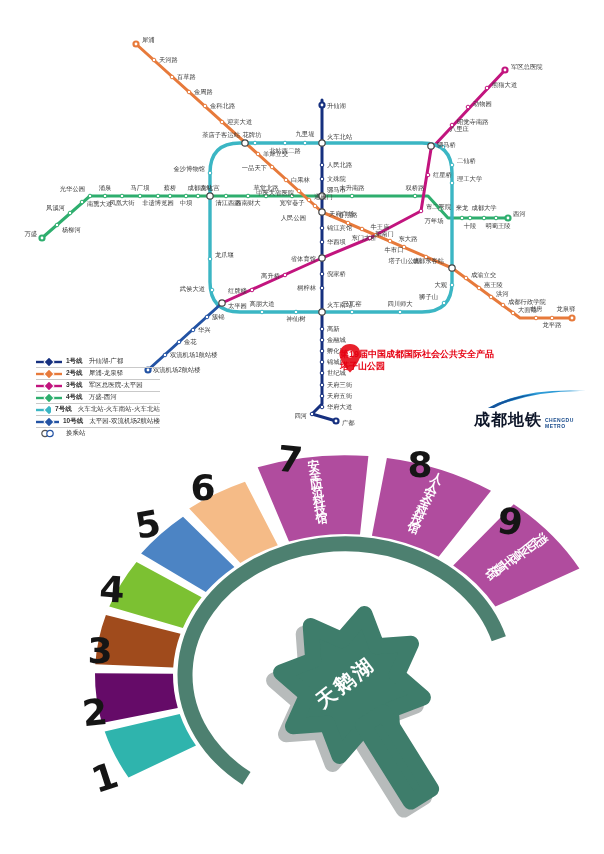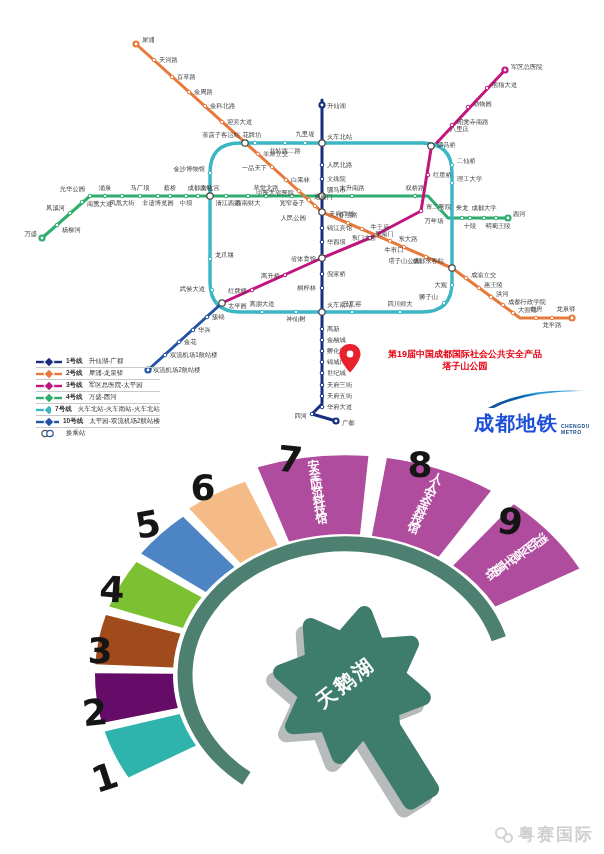--- a/index.html
+++ b/index.html
@@ -9,26 +9,26 @@
   .venue-section{position:absolute;left:0;top:445px;width:604px;height:409px;background:#fff;}
   svg{display:block;}
   
   .legend{position:absolute;left:36px;top:356px;width:124px;}
   .legend-row{display:flex;align-items:center;gap:4px;height:11px;
               border-bottom:1px solid #c9c9c9;}
   .legend-row:last-child{border-bottom:none;}
   .legend-row .txt{font-size:6.5px;color:#333;white-space:nowrap;}
   .legend-row .ln{font-weight:bold;margin-right:2px;}
   
-  .expo-note{position:absolute;left:340px;top:349px;width:166px;text-align:center;
-             font-weight:bold;font-size:9px;line-height:11.5px;margin-left:42px;}
+  .expo-note{position:absolute;left:340px;top:349px;width:166px;
+             font-weight:bold;font-size:9px;line-height:11.5px;}
   
   .metro-logo{position:absolute;left:474px;top:386px;width:124px;height:52px;}
   .metro-logo .row{display:flex;align-items:flex-end;gap:3px;margin-top:-2px;}
-  .logo-cn{font-size:20px;font-weight:bold;color:#1d4ed8;letter-spacing:1px;}
+  .logo-cn{font-size:16px;font-weight:bold;color:#0f172a;letter-spacing:1px;}
   .logo-en{display:flex;flex-direction:column;font-size:5px;font-weight:bold;
            color:#174a8b;line-height:6px;letter-spacing:.5px;padding-bottom:2px;}
   
   .watermark{position:absolute;right:10px;bottom:8px;display:flex;align-items:center;gap:4px;}
   .watermark .wm-text{font-size:17px;font-weight:bold;color:#cfcfcf;letter-spacing:2px;}
 </style>
 </head>
 <body>
 
 <div class="metro-section">
@@ -388,20 +388,13 @@
       <g transform="translate(-7,8)">
         <path d="M364.5,169.1 L376.7,201.2 L411.0,198.7 L396.9,230.0 L422.9,252.5 L390.8,264.7 L393.3,299.0 L362.0,284.9 L339.5,310.9 L327.3,278.8 L293.0,281.3 L307.1,250.0 L281.1,227.5 L313.2,215.3 L310.7,181.0 L342.0,195.1 Z" fill="#B7BBBB" stroke="#B7BBBB" stroke-width="16" stroke-linejoin="round"></path>
         <path d="M383.4,267.6 L363.0,280.3 L410.7,356.6 L431.1,343.9 Z" fill="#B7BBBB" stroke="#B7BBBB" stroke-width="16" stroke-linejoin="round"></path>
       </g>
       <g>
         <path d="M364.5,169.1 L376.7,201.2 L411.0,198.7 L396.9,230.0 L422.9,252.5 L390.8,264.7 L393.3,299.0 L362.0,284.9 L339.5,310.9 L327.3,278.8 L293.0,281.3 L307.1,250.0 L281.1,227.5 L313.2,215.3 L310.7,181.0 L342.0,195.1 Z" fill="#3E7D6B" stroke="#3E7D6B" stroke-width="16" stroke-linejoin="round"></path>
         <path d="M383.4,267.6 L363.0,280.3 L410.7,356.6 L431.1,343.9 Z" fill="#3E7D6B" stroke="#3E7D6B" stroke-width="16" stroke-linejoin="round"></path>
       </g>
       <text x="346" y="244" font-size="20" font-weight="bold" fill="#fff" text-anchor="middle" letter-spacing="3" transform="rotate(-38 346 238)">天鹅湖</text>
     </svg>
-  <div class="watermark">
-    <svg width="20" height="20" viewBox="0 0 20 20">
-      <circle cx="7" cy="8" r="5" fill="none" stroke="#d3d3d3" stroke-width="2"></circle>
-      <circle cx="14" cy="13" r="4" fill="none" stroke="#d3d3d3" stroke-width="2"></circle>
-    </svg>
-    <span class="wm-text">粤赛国际</span>
-  </div>
 </div>
 
 </body></html>

